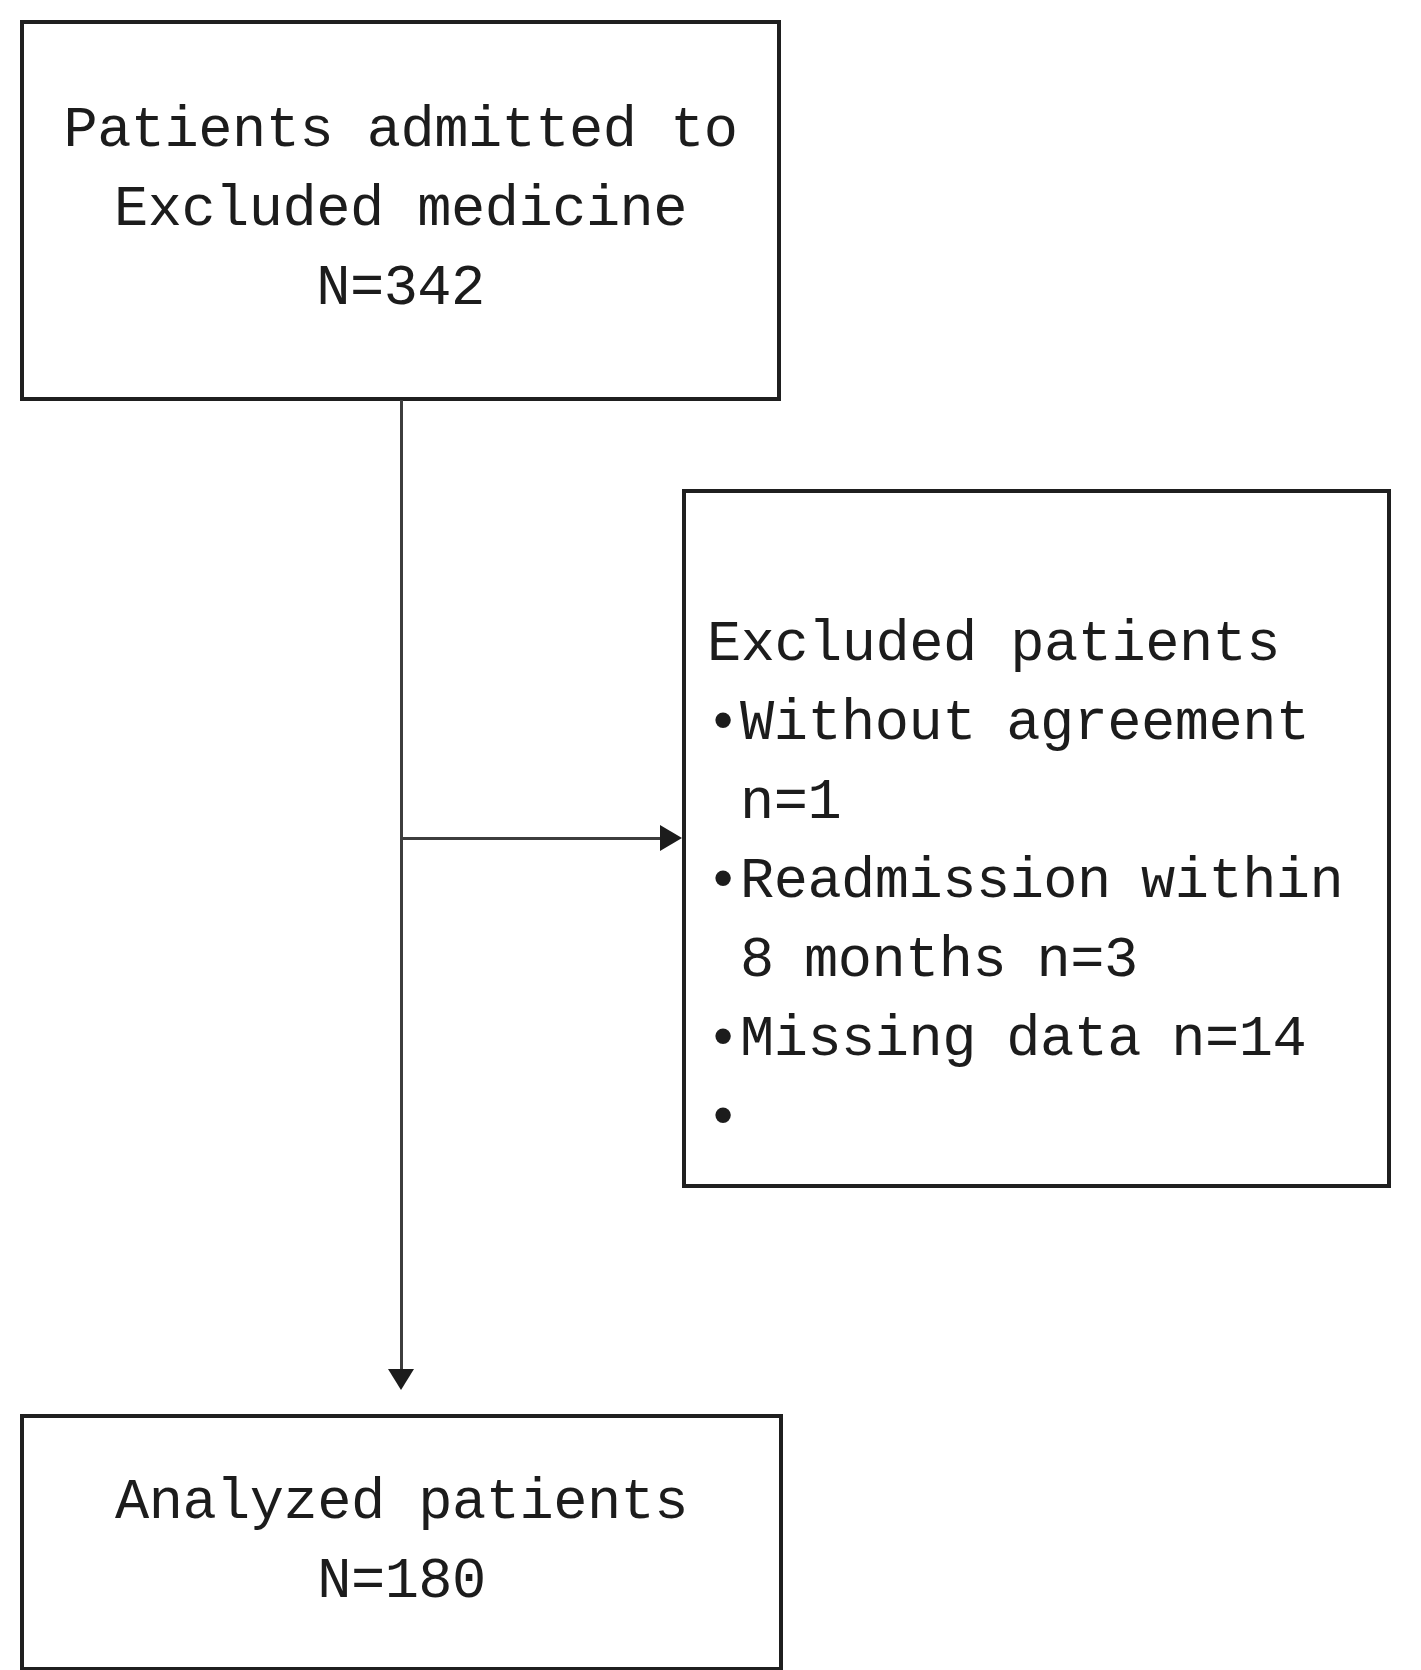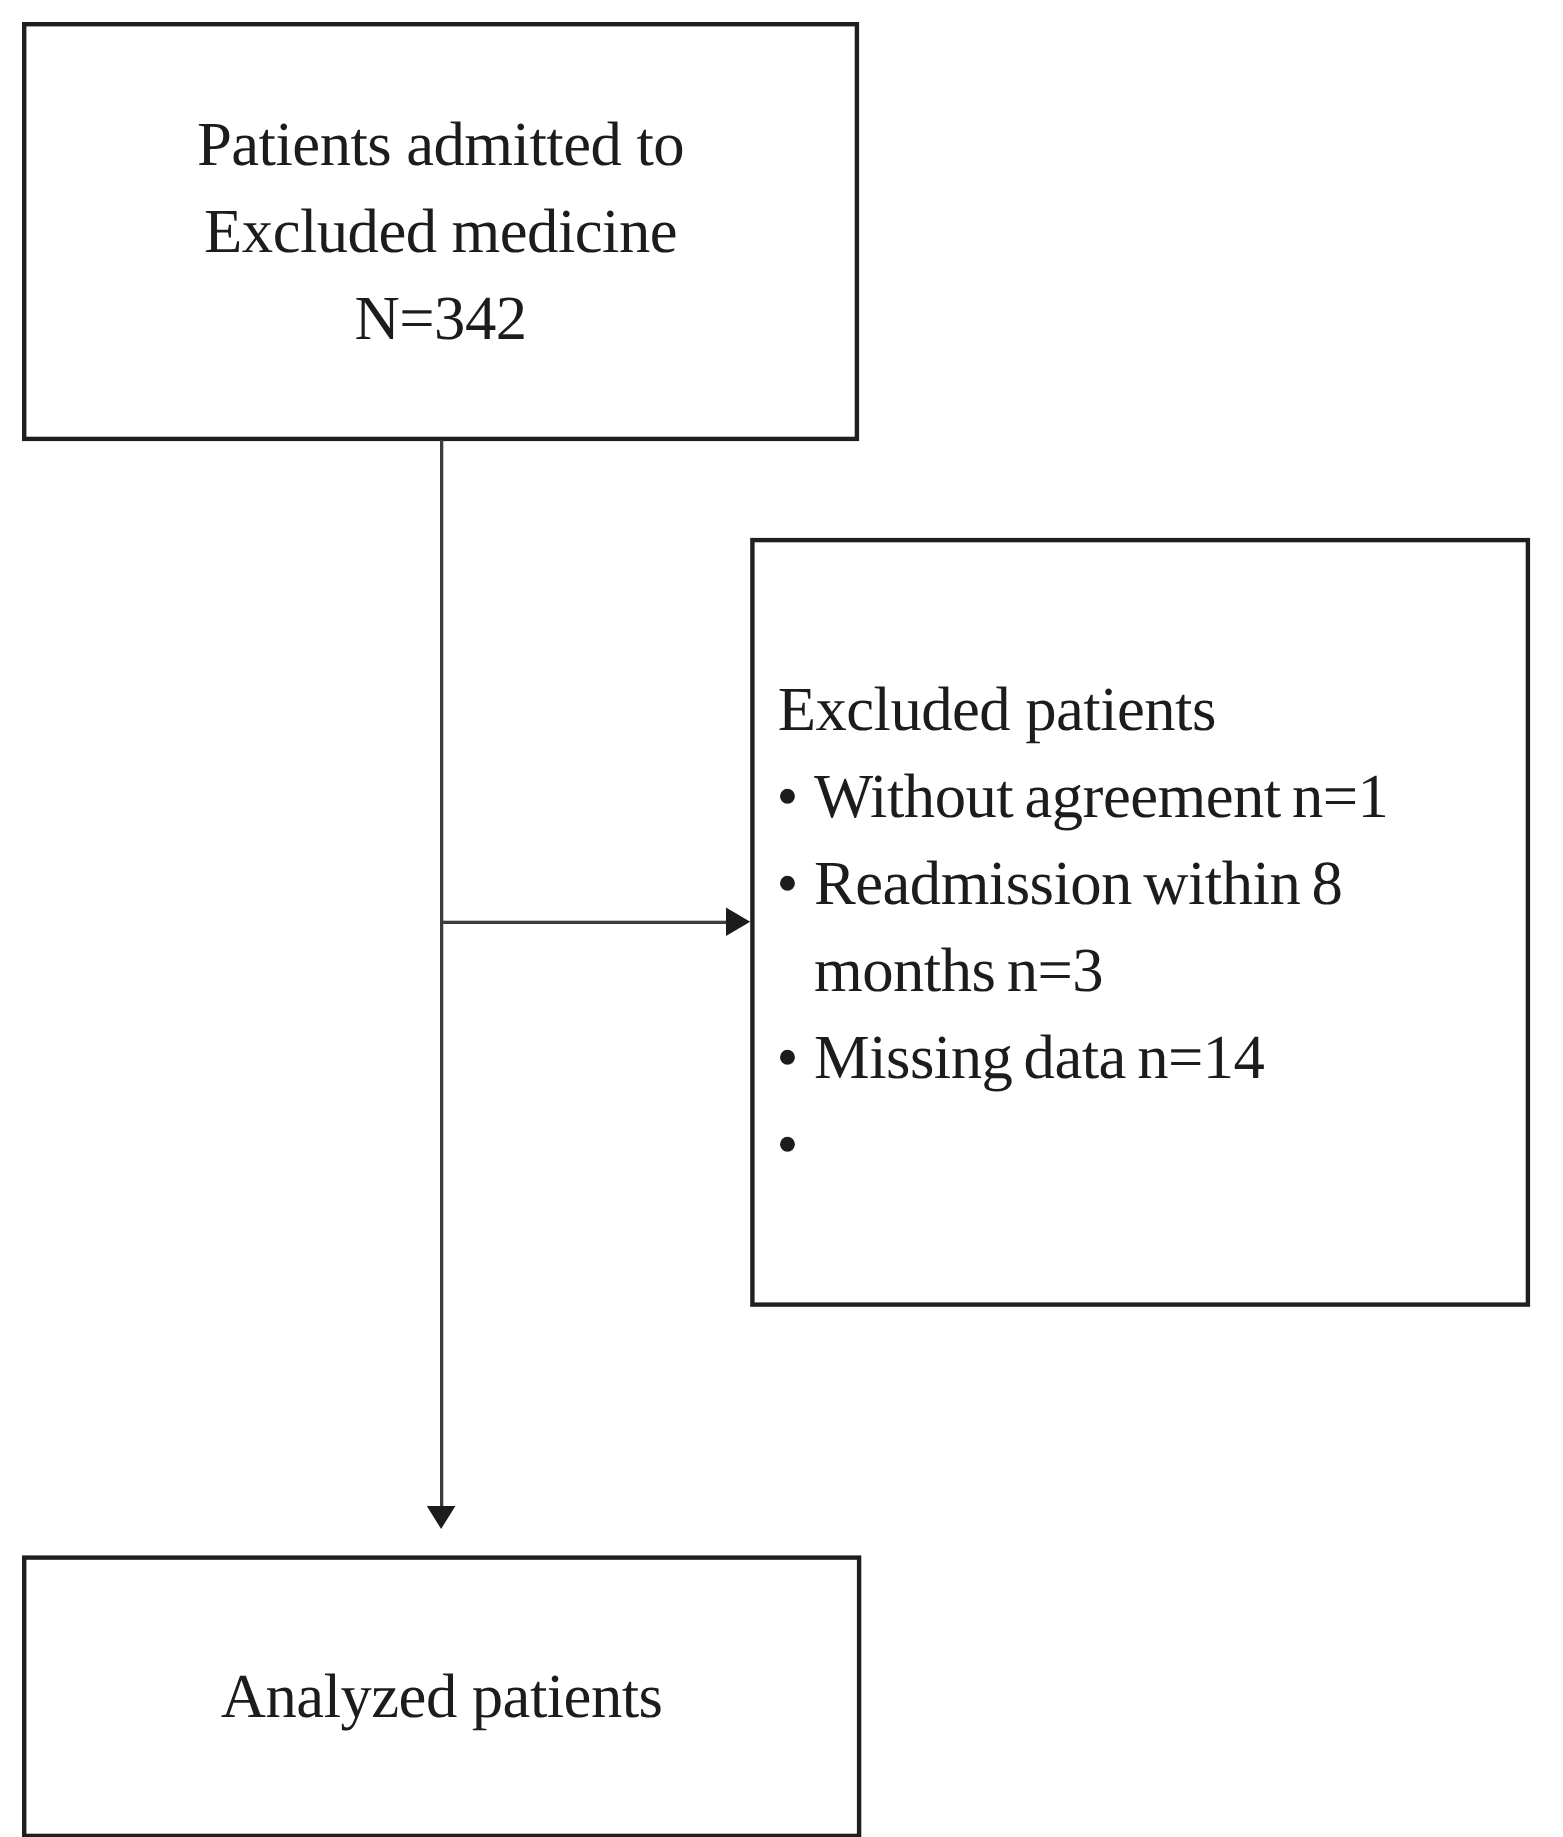--- a/index.html
+++ b/index.html
@@ -5,21 +5,21 @@
   html, body {
     margin: 0;
     padding: 0;
     background: #ffffff;
   }
   .canvas {
     position: relative;
     width: 1421px;
     height: 1670px;
     background: #ffffff;
-    font-family: Liberation Serif, serif;
+    font-family: Liberation Mono, monospace;
     color: #1c1c1c;
     overflow: hidden;
   }
   .box {
     position: absolute;
     border: 4px solid #1f1f1f;
     background: #ffffff;
     box-sizing: border-box;
     font-size: 57px;
     line-height: 79px;
@@ -128,15 +128,16 @@
         <span>Missing data n=14</span>
       </li>
       <li>
         <span class="bullet">•</span>
       </li>
     </ul>
   </div>
 
   <div class="box box-bottom">
     <div>Analyzed patients</div>
+    <div>N=180</div>
   </div>
 
 </div>
 
 </body></html>

